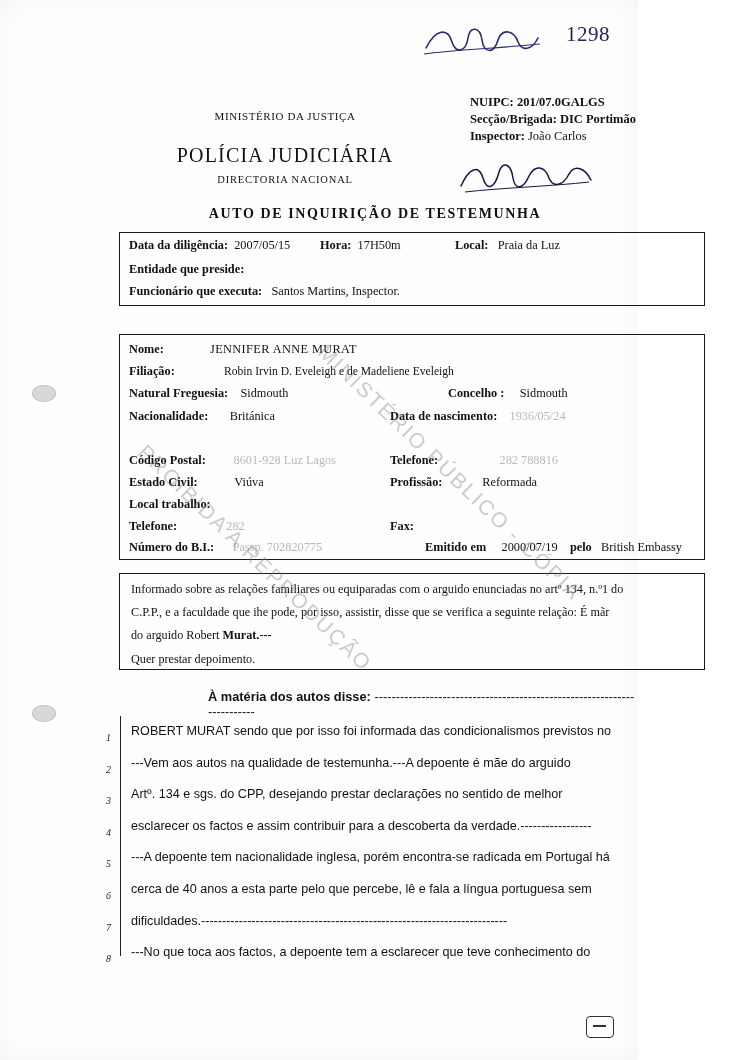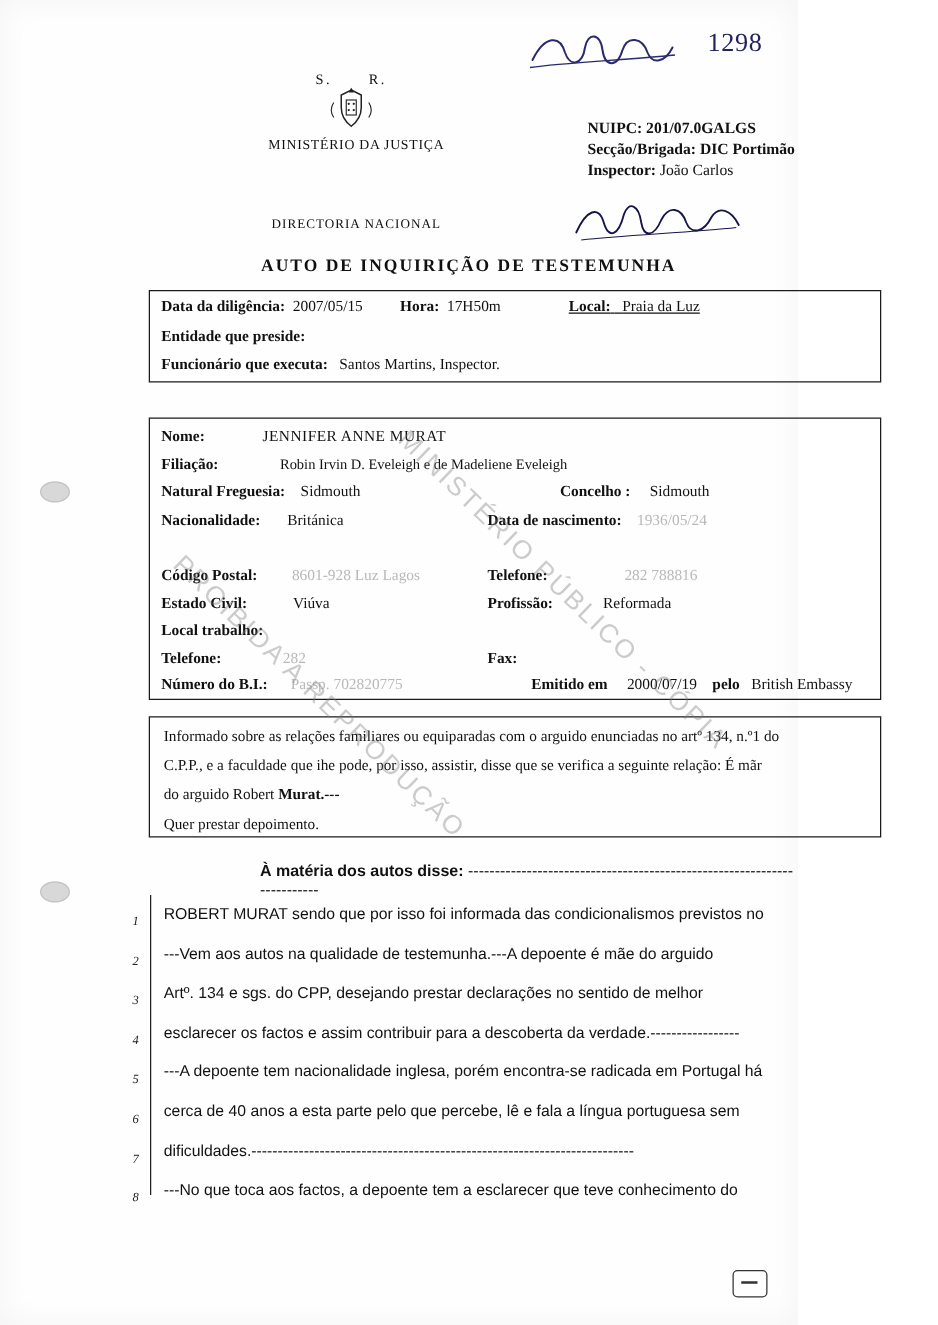--- a/index.html
+++ b/index.html
@@ -166,21 +166,21 @@
     white-space: nowrap;
   }
   .lbl { font-weight: bold; }
   .val { font-weight: normal; }
 
   
   .b1r1 { left: 129px; top: 238px; text-align: center; }
   .b1r2 { left: 129px; top: 262px; }
   .b1r3 { left: 129px; top: 284px; }
   .b1-hora { left: 320px; top: 238px; }
-  .b1-local { left: 455px; top: 238px; text-decoration: underline; }
+  .b1-local { left: 455px; top: 238px; }
 
   
   .b2 { left: 129px; }
   .b2c { left: 390px; }
 
   
   .faded { color: #b8b8b8; }
 
   
   .para {
@@ -275,40 +275,23 @@
   <div class="hand-sig-mid">
     <svg width="135" height="34" viewBox="0 0 135 34">
       <path d="M2 26 C10 8, 20 4, 24 18 C28 32, 36 28, 40 12 C44 0, 52 4, 54 18 C56 30, 64 30, 70 16 C76 4, 86 6, 90 18 C94 28, 104 26, 110 14 C116 4, 126 8, 132 20" fill="none" stroke="#15154a" stroke-width="1.5" stroke-linecap="round"></path>
       <path d="M6 32 C40 28, 96 26, 130 22" fill="none" stroke="#15154a" stroke-width="1"></path>
     </svg>
   </div>
 
   <div class="punch-hole punch-1"></div>
   <div class="punch-hole punch-2"></div>
 
-  <div class="crest">
-    <div class="crest-letters">
-      <span>S.</span>
-      &nbsp;&nbsp;&nbsp;&nbsp;
-      <span>R.</span>
-    </div>
-    <svg class="crest-svg" width="44" height="34" viewBox="0 0 44 34">
-      <path d="M22 2 L30 6 L30 16 C30 23 26 28 22 31 C18 28 14 23 14 16 L14 6 Z" fill="none" stroke="#222" stroke-width="1.2"></path>
-      <rect x="18" y="10" width="8" height="12" fill="none" stroke="#222" stroke-width="0.9"></rect>
-      <circle cx="20" cy="13" r="0.9" fill="#222"></circle>
-        <circle cx="24" cy="13" r="0.9" fill="#222"></circle>
-      <circle cx="20" cy="18" r="0.9" fill="#222"></circle>
-        <circle cx="24" cy="18" r="0.9" fill="#222"></circle>
-      <path d="M8 12 Q4 18 8 24" fill="none" stroke="#222" stroke-width="0.9"></path>
-      <path d="M36 12 Q40 18 36 24" fill="none" stroke="#222" stroke-width="0.9"></path>
-      <path d="M22 0 L24 4 L20 4 Z" fill="#222"></path>
-    </svg>
-  </div>
 
   <div class="ministry">MINISTÉRIO DA JUSTIÇA</div>
+  <div class="pj-title">POLÍCIA JUDICIÁRIA</div>
   <div class="pj-sub">DIRECTORIA NACIONAL</div>
 
   <div class="case-block">
     <div>
       <b>NUIPC:</b>
       <span class="bold-val" style="font-weight:bold">201/07.0GALGS</span>
     </div>
     <div>
       <b>Secção/Brigada:</b>
       <span class="bold-val" style="font-weight:bold">DIC Portimão</span>

